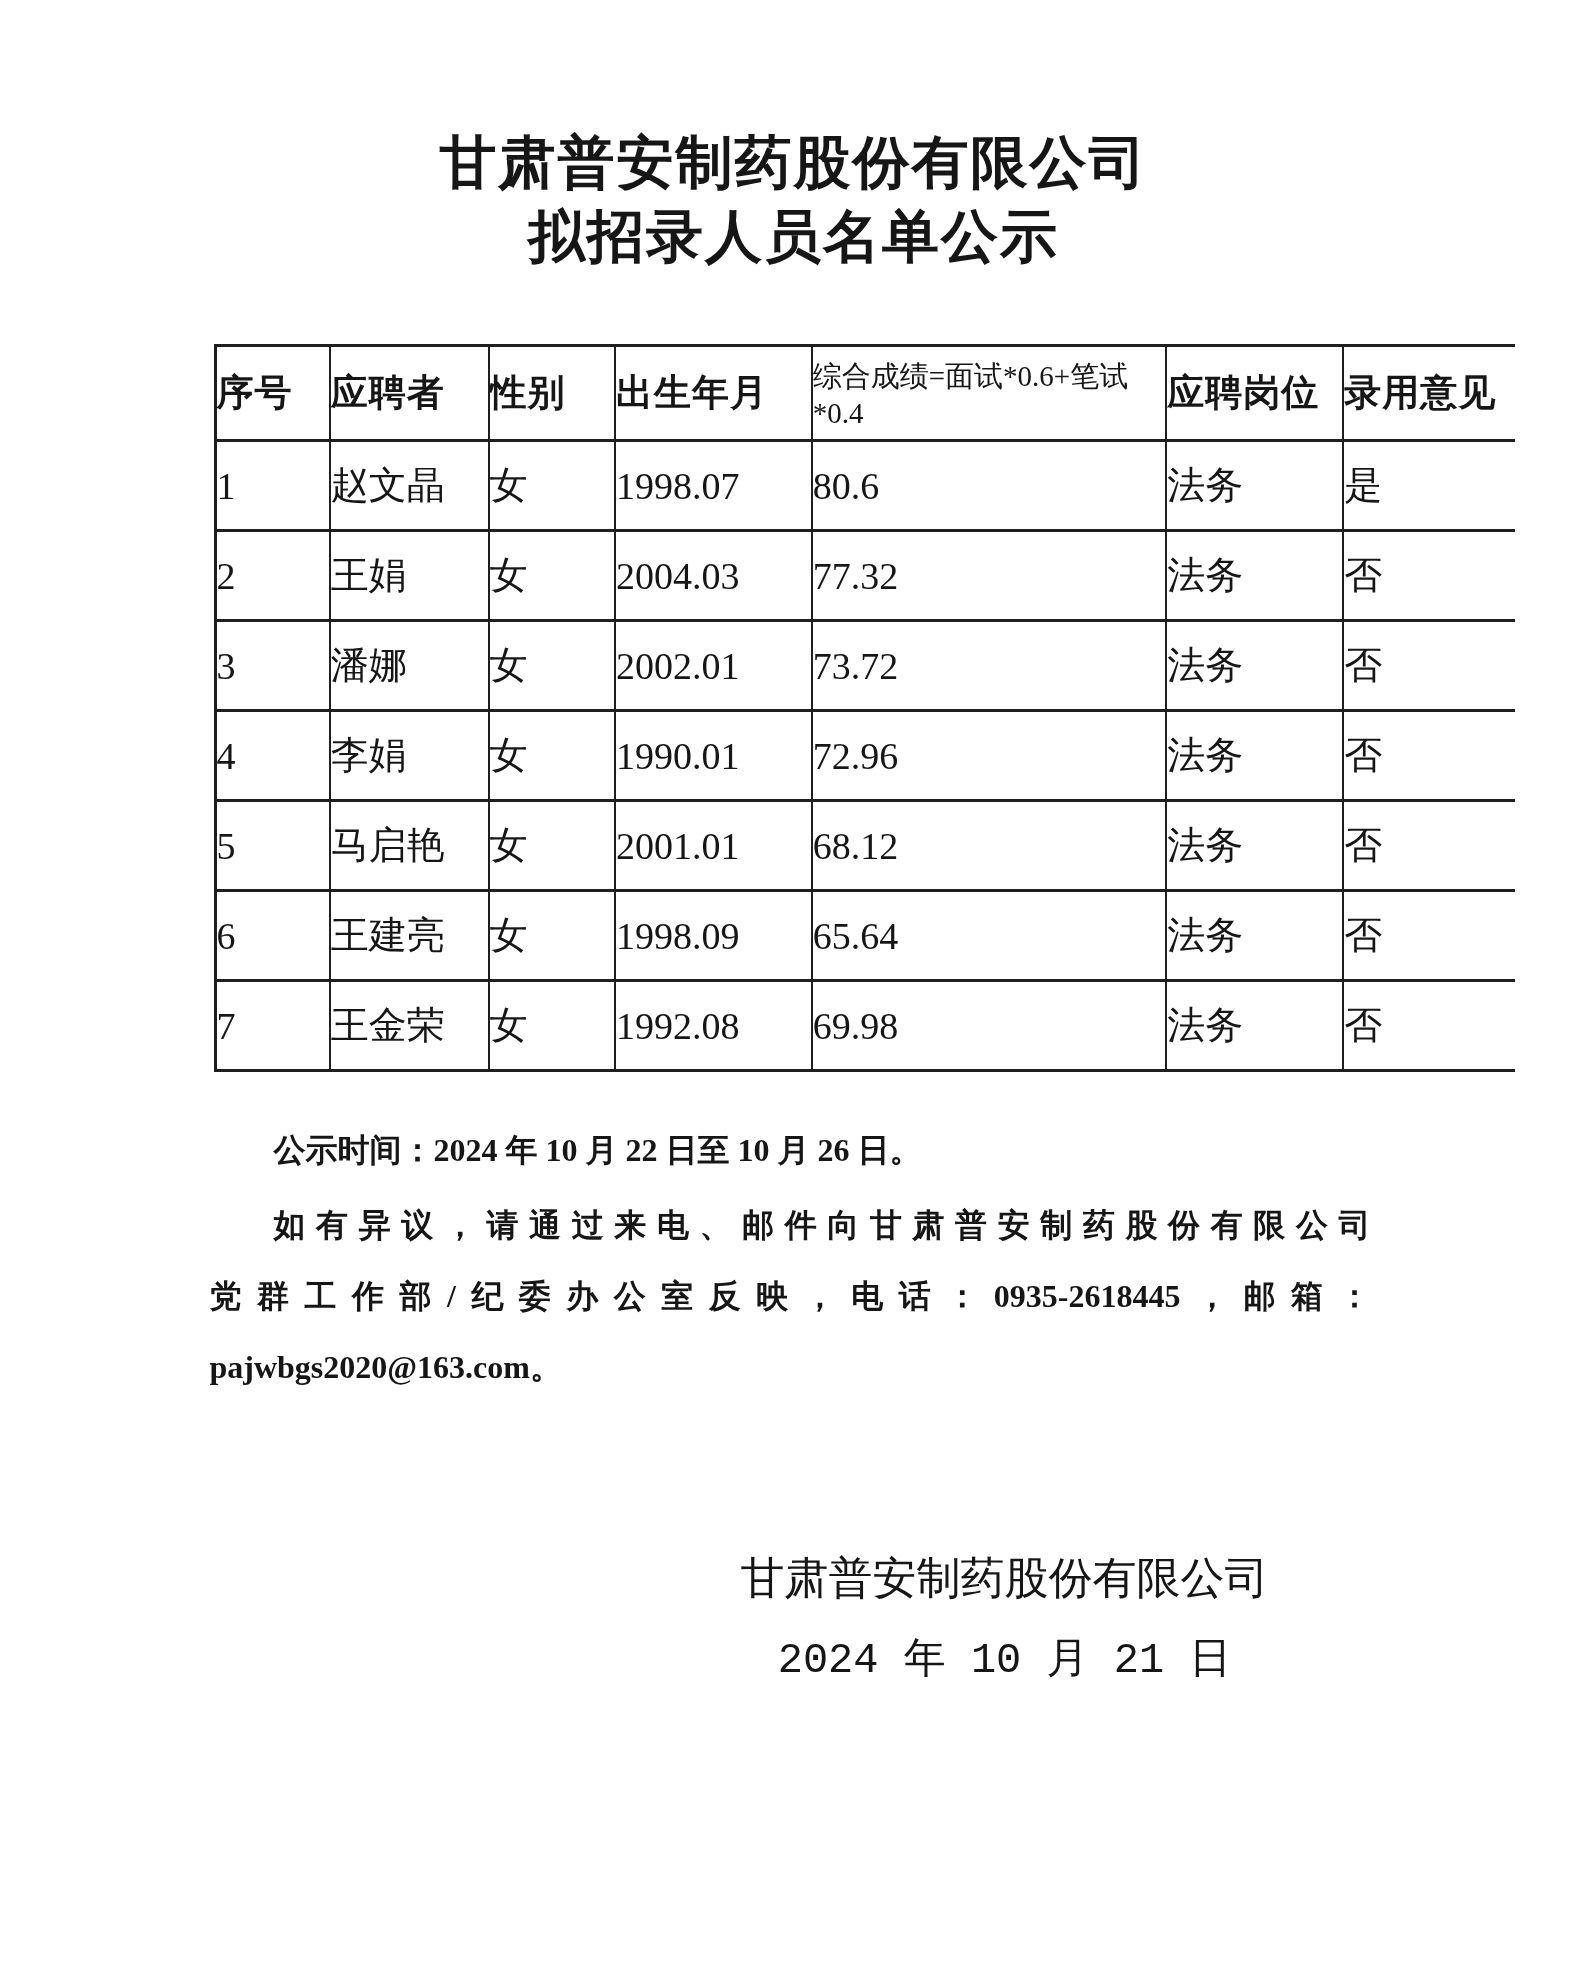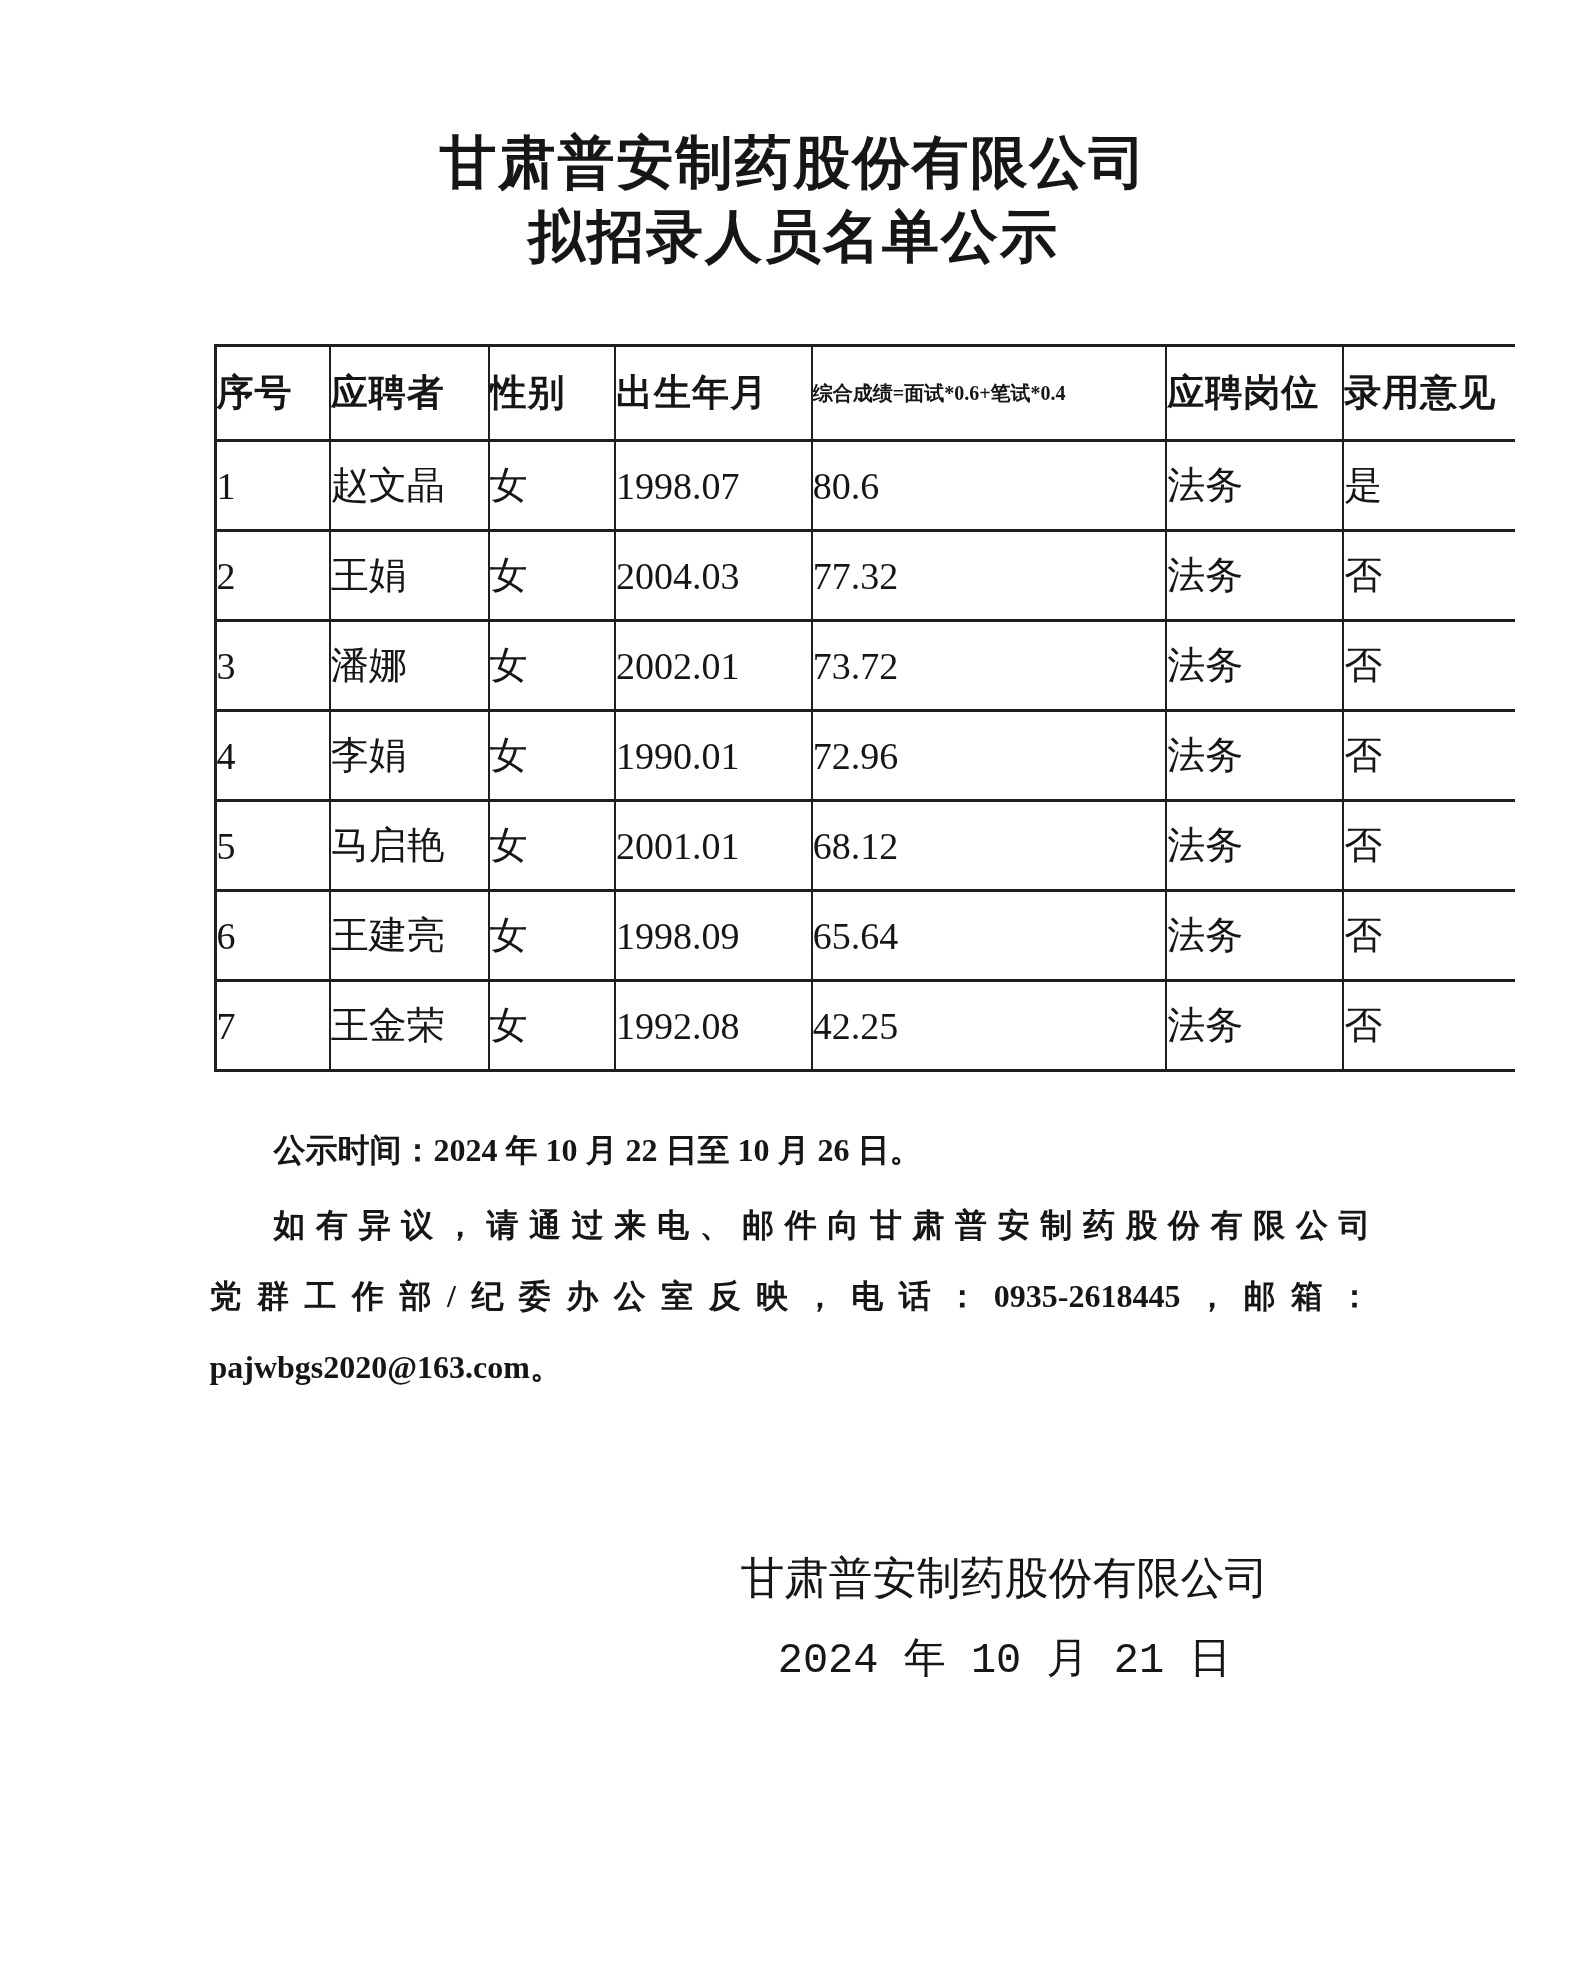--- a/index.html
+++ b/index.html
@@ -48,22 +48,22 @@
     padding: 0;
     overflow: hidden;
   }
   .roster th {
     height: 92px;
     font-size: 37px;
     font-weight: 600;
     letter-spacing: 1px;
   }
   .roster th.formula {
-    font-size: 20px;
-    font-weight: 700;
+    font-size: 29px;
+    font-weight: 400;
     letter-spacing: 0;
   }
   .roster td {
     height: 87px;
     font-size: 38px;
     font-weight: 400;
   }
   .publicity {
     margin: 52px 144px 0 137px;
     font-size: 32px;
@@ -168,21 +168,21 @@
         <td>1998.09</td>
         <td>65.64</td>
         <td>法务</td>
         <td>否</td>
       </tr>
       <tr>
         <td>7</td>
         <td>王金荣</td>
         <td>女</td>
         <td>1992.08</td>
-        <td>42.25</td>
+        <td>69.98</td>
         <td>法务</td>
         <td>否</td>
       </tr>
     </tbody>
   </table>
 
   <div class="publicity">公示时间：2024 年 10 月 22 日至 10 月 26 日。</div>
 
   <div class="objection">
     <div class="jl indent">如有异议，请通过来电、邮件向甘肃普安制药股份有限公司</div>

